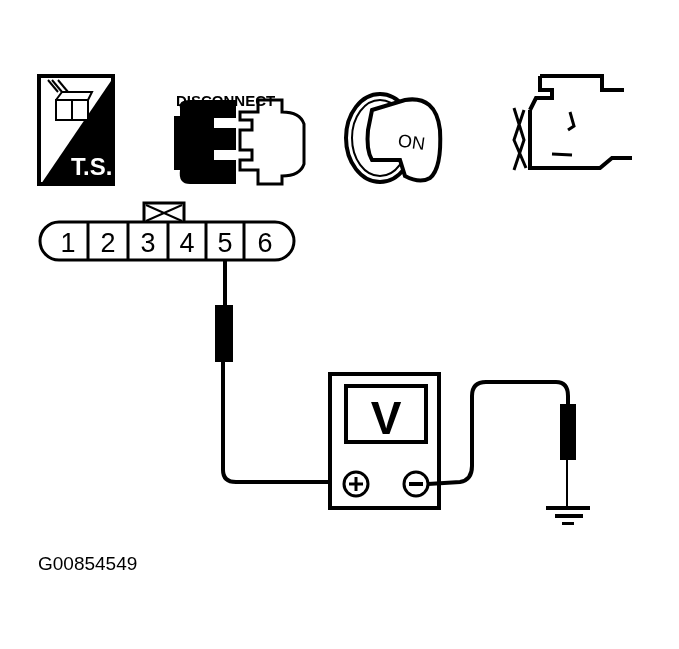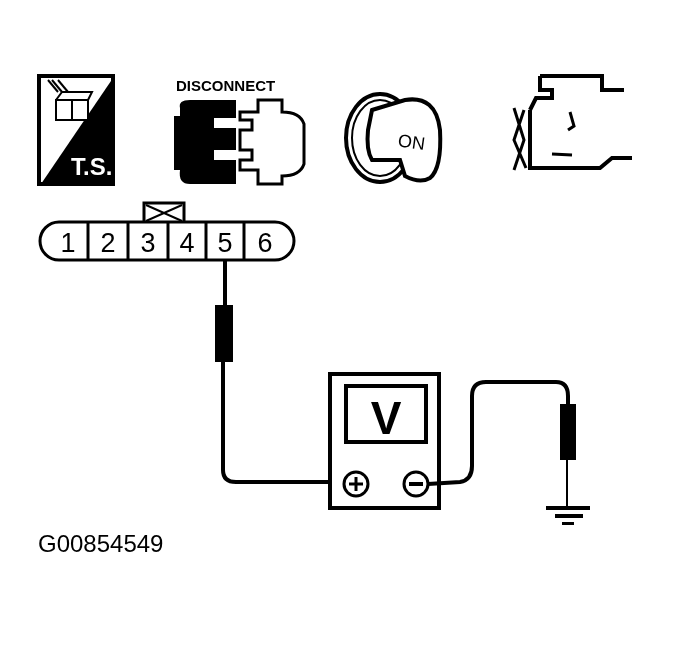--- a/index.html
+++ b/index.html
@@ -1,20 +1,20 @@
 <!DOCTYPE html>
 <html><head>
   <meta charset="utf-8">
   <style>
     html, body { margin: 0; padding: 0; background: #ffffff; }
     body { width: 679px; height: 649px; position: relative; overflow: hidden; }
     #stage { position: absolute; left: 0; top: 0; width: 679px; height: 649px; }
     .lbl { position: absolute; font-family: "Liberation Sans", sans-serif; color: #000; }
-    .disc { left: 176px; top: 77px; font-size: 15px; font-weight: bold; letter-spacing: 0px; }
-    .fig-id { left: 38px; top: 530px; font-size: 24px; }
+    .disc { left: 176px; top: 92px; font-size: 15px; font-weight: bold; letter-spacing: 0px; }
+    .fig-id { left: 38px; top: 553px; font-size: 19px; }
     svg text { font-family: "Liberation Sans", sans-serif; }
   </style>
 </head>
 <body>
 
 <div id="stage">
 <svg width="679" height="649" viewBox="0 0 679 649" xmlns="http://www.w3.org/2000/svg">
 
   <g>
     <rect x="39" y="76" width="74" height="108" fill="#fff" stroke="#000" stroke-width="4"></rect>

